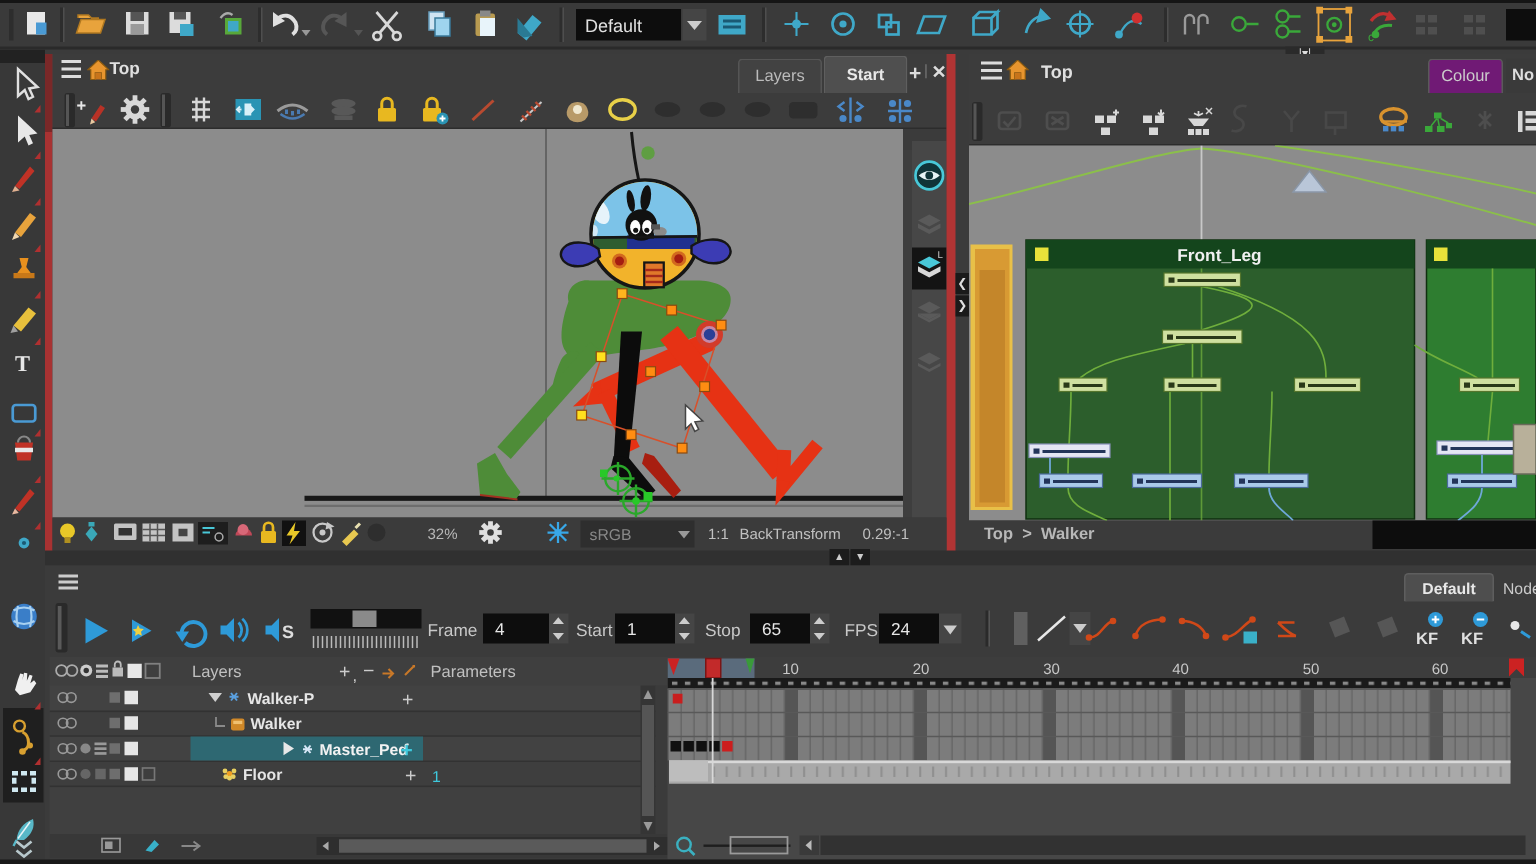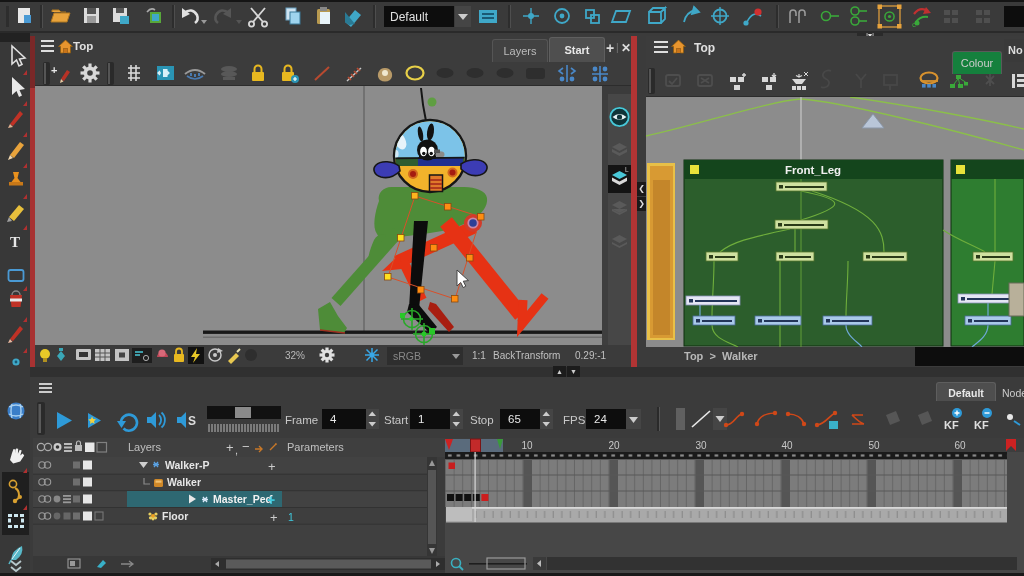--- a/index.html
+++ b/index.html
@@ -545,21 +545,21 @@
 <div class="abs" style="left:646px;top:97px;width:378px;height:250px;background:#8c8c8c;overflow:hidden;"></div>
 <div class="abs" style="left:646px;top:347px;width:378px;height:20px;background:#3b3b3b;"></div>
 <div class="abs" style="left:654px;top:41px;width:14px;height:12px;border-top:2px solid #ddd;border-bottom:2px solid #ddd;">
       <div style="margin-top:3px;height:2px;background:#ddd;"></div>
     </div>
 <div class="abs" style="left:671px;top:40px;"><svg width="15" height="14" viewBox="0 0 15 14">
         <path d="M7.5,0 L14.5,6.5 L12.5,6.5 L12.5,13 L9.5,13 L9.5,8.5 L5.5,8.5 L5.5,13 L2.5,13 L2.5,6.5 L0.5,6.5 Z" fill="#e8952e" stroke="#8a5a10" stroke-width="0.8"></path>
         <rect x="5.5" y="8.5" width="4" height="4.5" fill="#c8741a"></rect>
       </svg></div>
 <div class="abs" style="left:694px;top:41px;color:#e0e0e0;font-size:12px;font-weight:bold;">Top</div>
-<div class="abs" style="left:952px;top:51px;width:50px;height:23px;background:#15803d;border:1px solid #5a5a5a;border-bottom:none;border-radius:3px 3px 0 0;color:#ccc;font-size:11px;text-align:center;line-height:22px;">Colour</div>
+<div class="abs" style="left:952px;top:39px;width:50px;height:23px;background:#701a75;border:1px solid #5a5a5a;border-bottom:none;border-radius:3px 3px 0 0;color:#ccc;font-size:11px;text-align:center;line-height:22px;">Colour</div>
 <div class="abs" style="left:1004px;top:39px;width:30px;height:23px;background:#3a3a3a;color:#ddd;font-size:11px;font-weight:bold;line-height:22px;padding-left:4px;">No</div>
 <svg class="abs" style="left:646px;top:66px" width="378" height="31" id="nodetb-svg">
   <rect x="2" y="2" width="7" height="26" rx="2" fill="#2a2a2a"></rect>
       <rect x="3" y="3" width="2" height="24" fill="#555"></rect>
 
   <g stroke="#4e4e4e" stroke-width="1.8" fill="none">
     <rect x="20" y="9" width="14" height="11" rx="2"></rect>
         <path d="M23,15 l3,3 5,-6"></path>
     <rect x="52" y="9" width="14" height="11" rx="2"></rect>
         <path d="M55,12 l8,5 m0,-5 l-8,5"></path>
@@ -705,21 +705,21 @@
           <rect x="764" y="320" width="34" height="2"></rect>
       <rect x="826" y="319" width="4" height="3.5"></rect>
           <rect x="832" y="320" width="37" height="2"></rect>
       <rect x="968" y="319" width="4" height="3.5"></rect>
           <rect x="974" y="320" width="34" height="2"></rect>
     </g>
   </g>
 
   <rect x="1009" y="283" width="15" height="33" fill="#b8b09a" stroke="#6a6a5a" stroke-width="1"></rect>
 </svg>
-<div class="abs" style="left:684px;top:350px;color:#b8b8b8;font-size:11px;font-weight:bold;">Top &nbsp;&gt;&nbsp; Walker</div>
+<div class="abs" style="left:656px;top:350px;color:#b8b8b8;font-size:11px;font-weight:bold;">Top &nbsp;&gt;&nbsp; Walker</div>
 <div class="abs" style="left:915px;top:347px;width:109px;height:19px;background:#0d0d0d;"></div>
 
 <div class="abs" style="left:30px;top:367px;width:994px;height:10px;background:#303030;"></div>
 <div class="abs" style="left:553px;top:366px;width:13px;height:11px;background:#1c1c1c;color:#ccc;font-size:7px;text-align:center;line-height:11px;">▲</div>
 <div class="abs" style="left:567px;top:366px;width:13px;height:11px;background:#1c1c1c;color:#ccc;font-size:7px;text-align:center;line-height:11px;">▼</div>
 
 <div class="abs" style="left:30px;top:377px;width:994px;height:196px;background:#3b3b3b;"></div>
 
 <div class="abs" style="left:936px;top:382px;width:60px;height:19px;background:#4e4e4e;border:1px solid #5e5e5e;border-bottom:none;border-radius:3px 3px 0 0;color:#e8e8e8;font-size:10.5px;font-weight:bold;text-align:center;line-height:20px;">Default</div>
 <div class="abs" style="left:999px;top:384px;width:28px;height:17px;color:#ccc;font-size:10.5px;line-height:18px;padding-left:3px;">Node</div>

